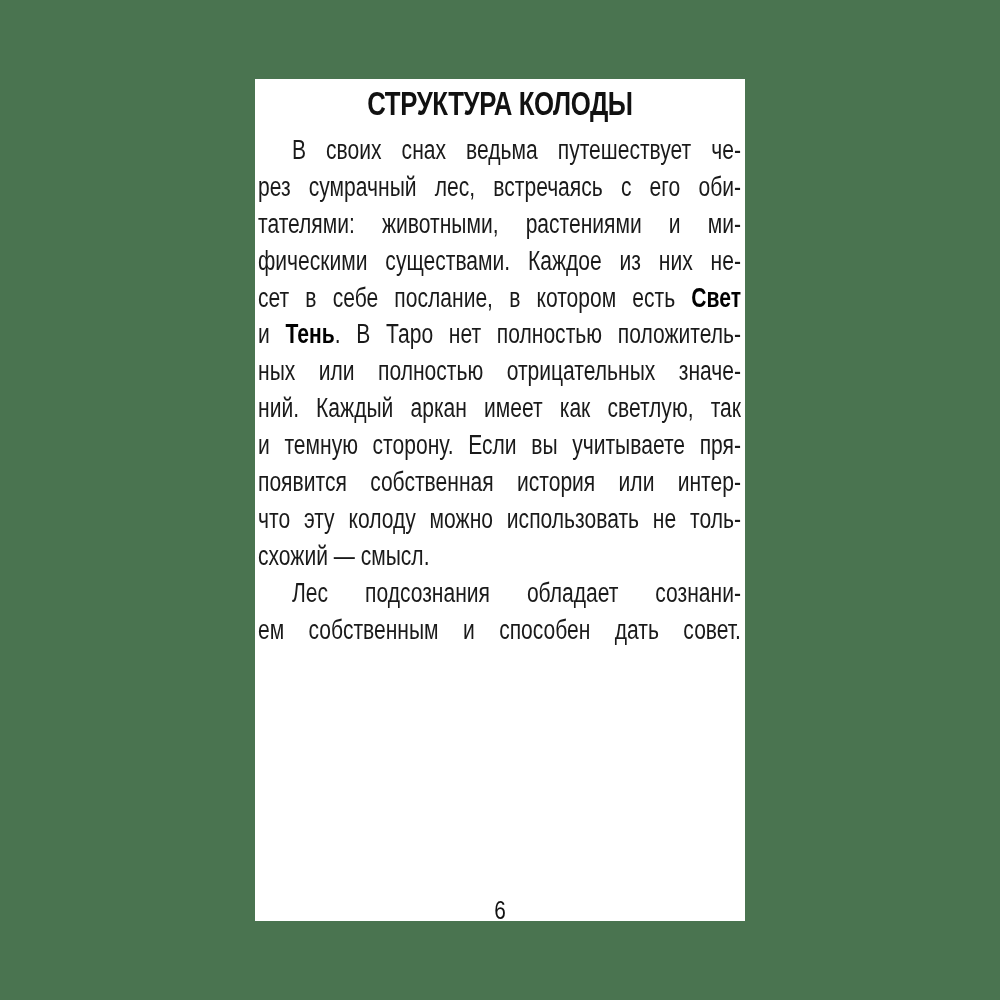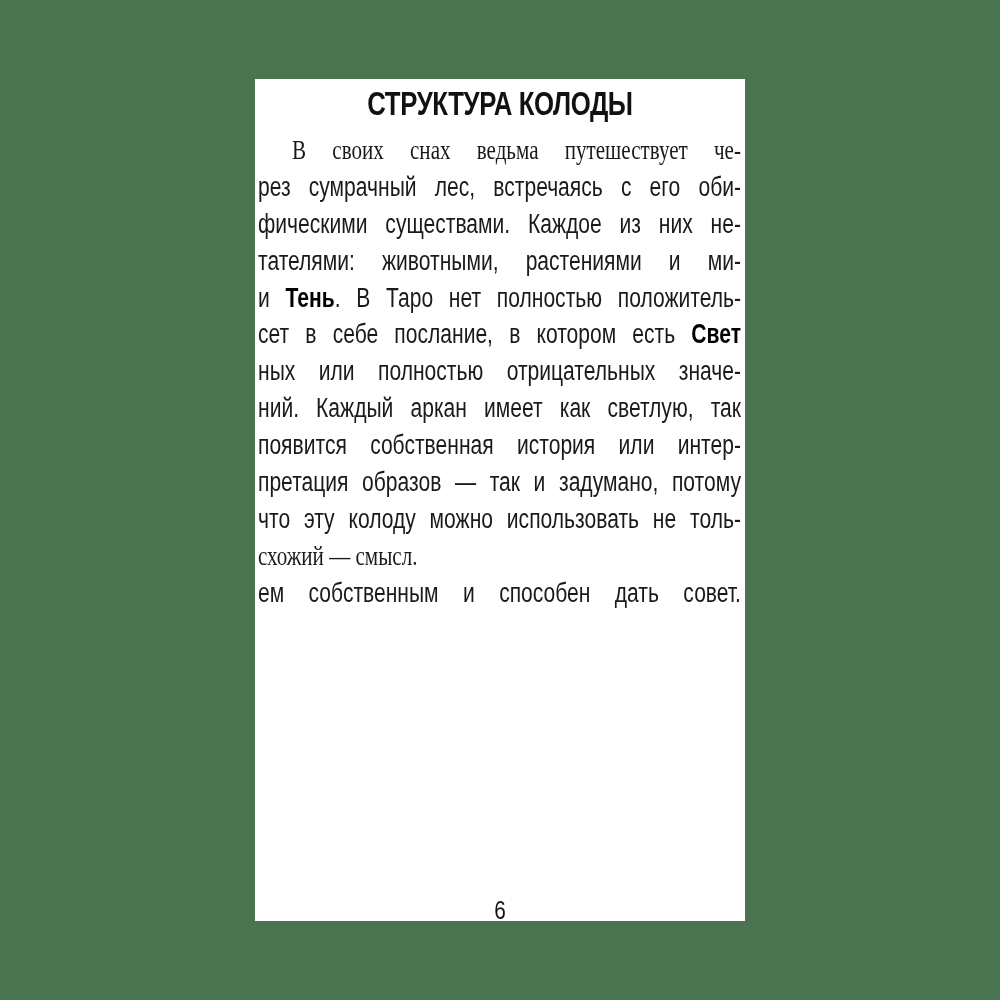--- a/index.html
+++ b/index.html
@@ -46,25 +46,23 @@
       height: 36.9px;
       line-height: 36.9px;
       font-size: 27px;
       white-space: nowrap;
       text-align: justify;
       text-align-last: justify;
       transform-origin: left center;
     }
     .line.last {
       text-align-last: left;
-      font-family: Liberation Serif, serif;
     }
     .line.indent {
       padding-left: 34px;
-      font-family: Liberation Serif, serif;
     }
     .narrow {
       display: block;
       width: 128.2%;
       transform: scaleX(0.78);
       transform-origin: left center;
       text-align: justify;
       text-align-last: justify;
     }
     .line.last .narrow { text-align-last: left; }
@@ -87,48 +85,51 @@
   <div class="title">СТРУКТУРА КОЛОДЫ</div>
 
   <div class="body">
     <div class="line indent">
         <span class="narrow" style="width: calc(128.2%);">В своих снах ведьма путешествует че-</span>
       </div>
     <div class="line">
         <span class="narrow">рез сумрачный лес, встречаясь с его оби-</span>
       </div>
     <div class="line">
+        <span class="narrow">тателями: животными, растениями и ми-</span>
+      </div>
+    <div class="line">
         <span class="narrow">фическими существами. Каждое из них не-</span>
       </div>
     <div class="line">
-        <span class="narrow">тателями: животными, растениями и ми-</span>
+        <span class="narrow"><span>сет в себе послание, в котором есть </span><b>Свет</b></span>
       </div>
     <div class="line">
         <span class="narrow"><span>и </span><b>Тень</b><span>. В Таро нет полностью положитель-</span></span>
-      </div>
-    <div class="line">
-        <span class="narrow"><span>сет в себе послание, в котором есть </span><b>Свет</b></span>
       </div>
     <div class="line">
         <span class="narrow">ных или полностью отрицательных значе-</span>
       </div>
     <div class="line">
         <span class="narrow">ний. Каждый аркан имеет как светлую, так</span>
       </div>
     <div class="line">
-        <span class="narrow">появится собственная история или интер-</span>
+        <span class="narrow">и темную сторону. Если вы учитываете пря-</span>
       </div>
     <div class="line">
-        <span class="narrow">претация образов — так и задумано, потому</span>
+        <span class="narrow">появится собственная история или интер-</span>
       </div>
     <div class="line">
         <span class="narrow">что эту колоду можно использовать не толь-</span>
       </div>
     <div class="line last">
         <span class="narrow">схожий — смысл.</span>
+      </div>
+    <div class="line indent">
+        <span class="narrow" style="width: calc(128.2%);">Лес подсознания обладает сознани-</span>
       </div>
     <div class="line">
         <span class="narrow">ем собственным и способен дать совет.</span>
       </div>
   </div>
 
   <div class="page-number">6</div>
 </div>
 
 </body></html>

